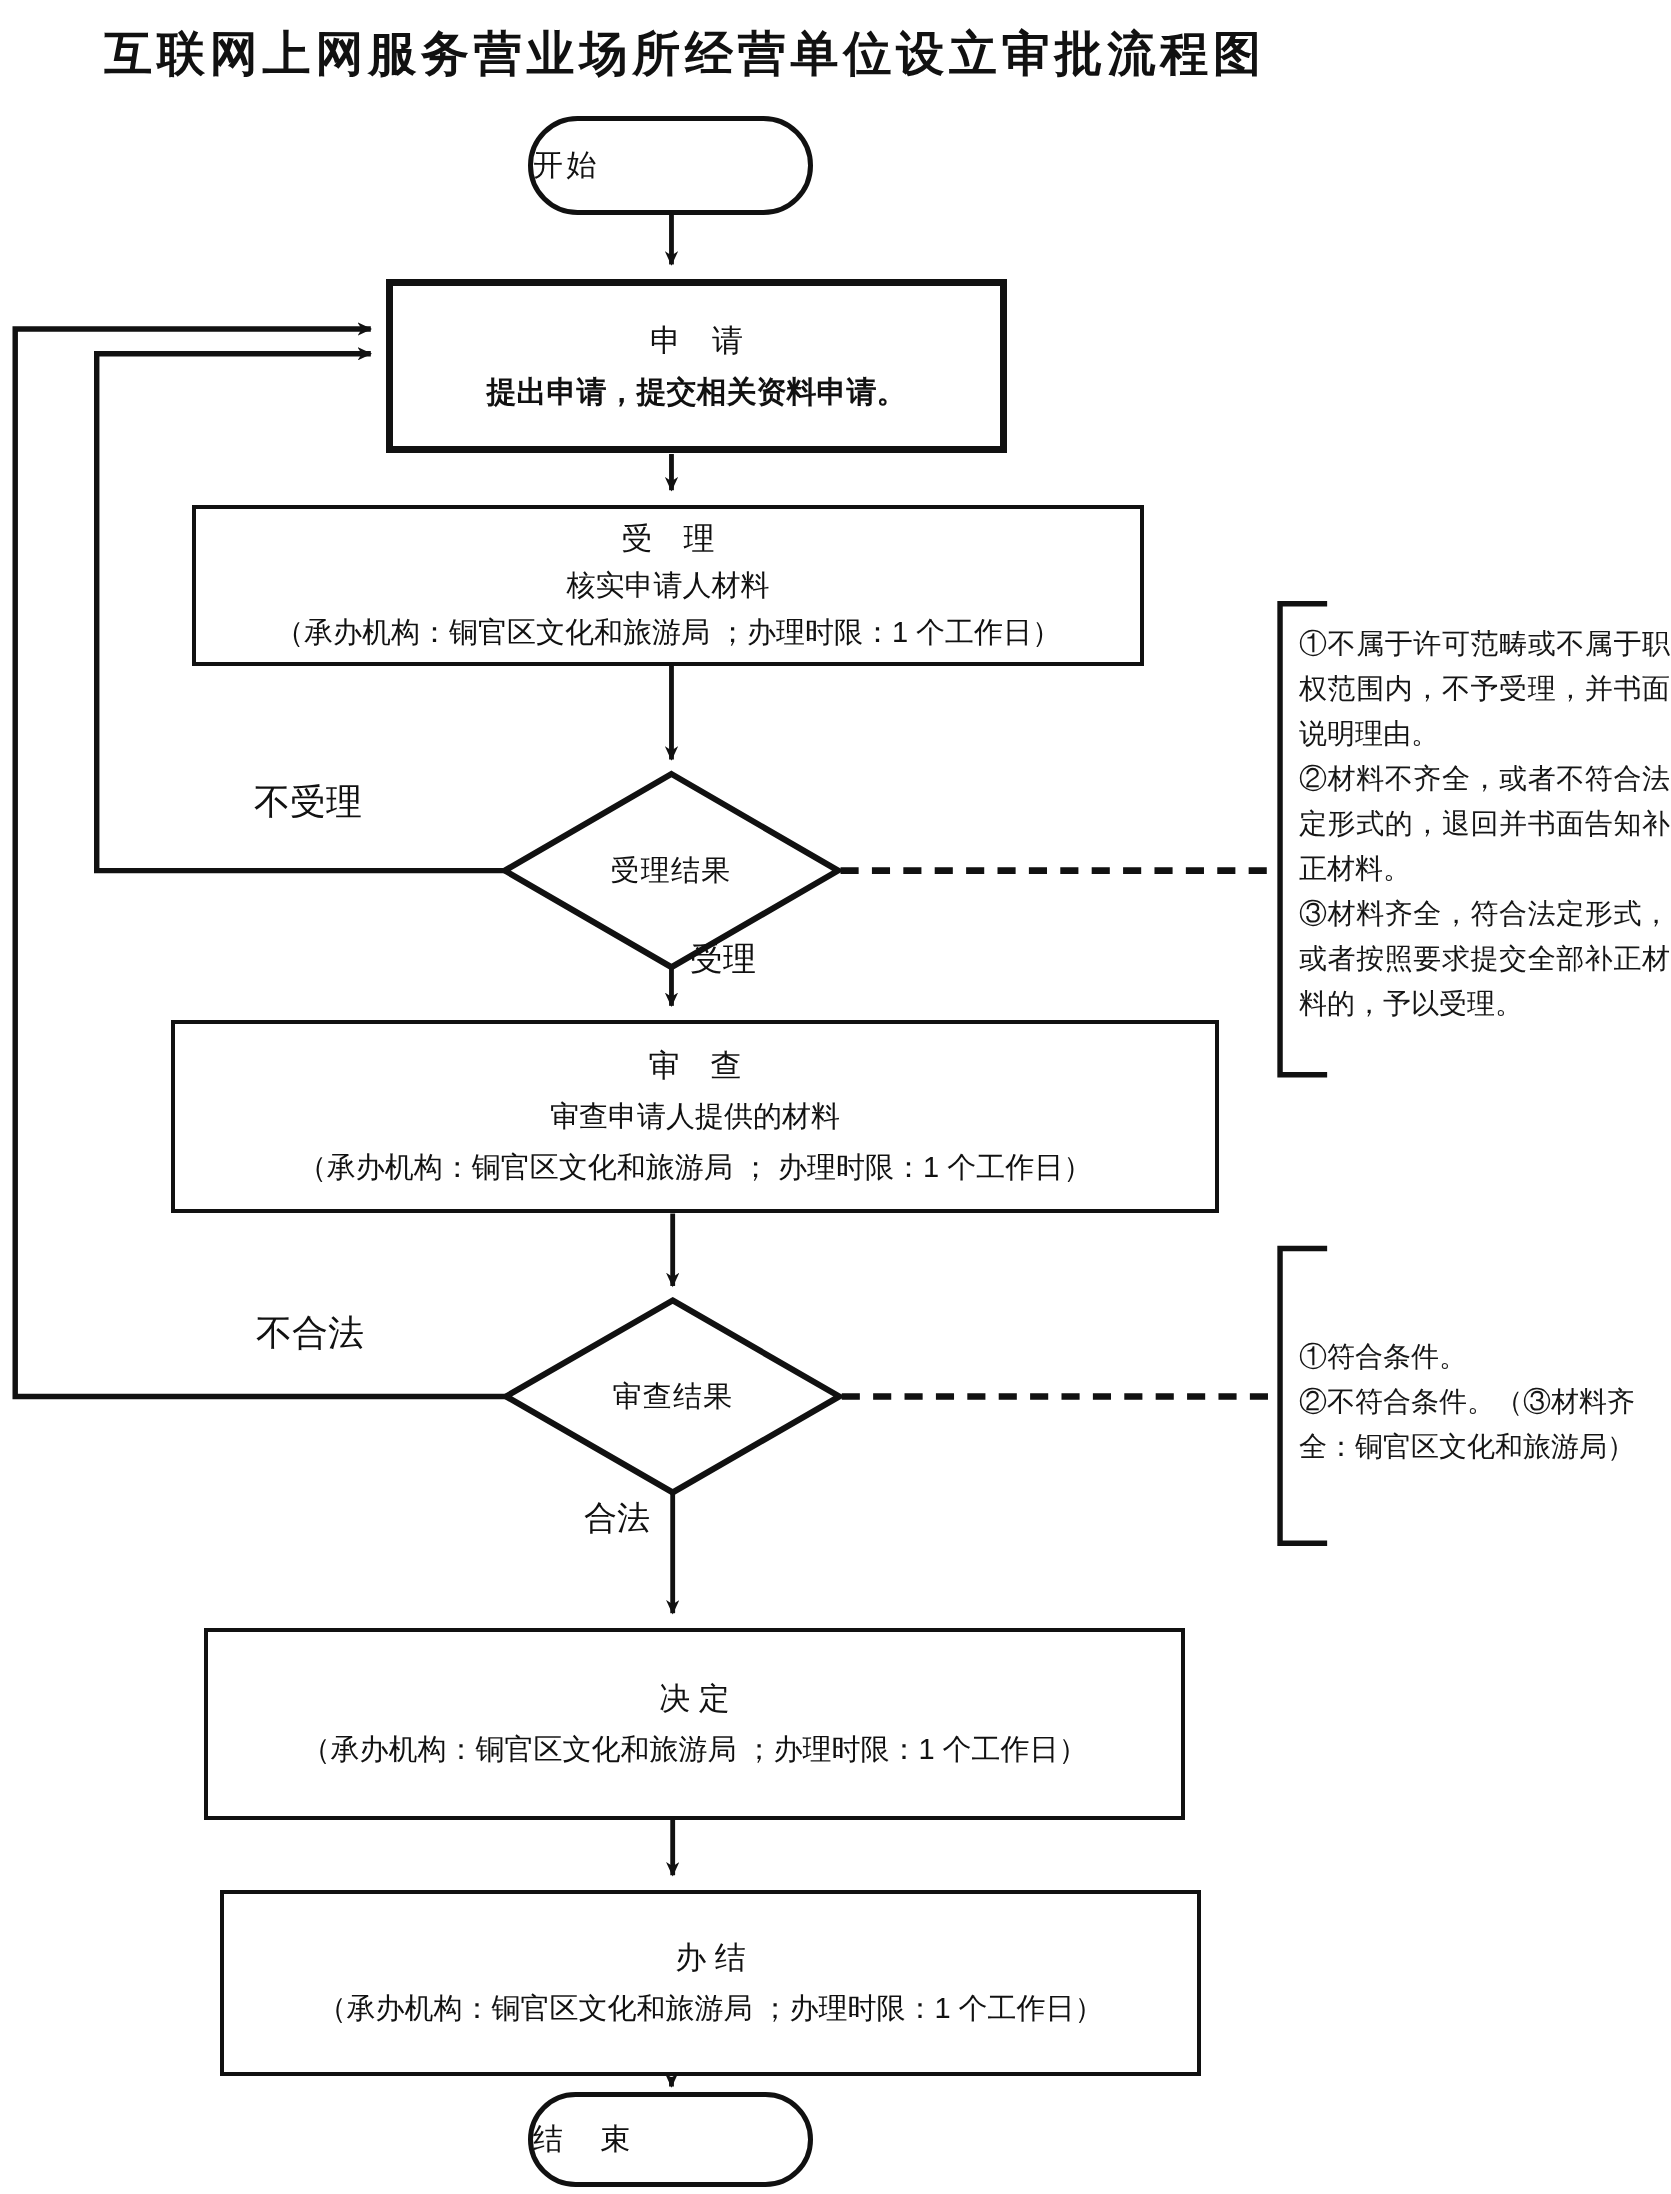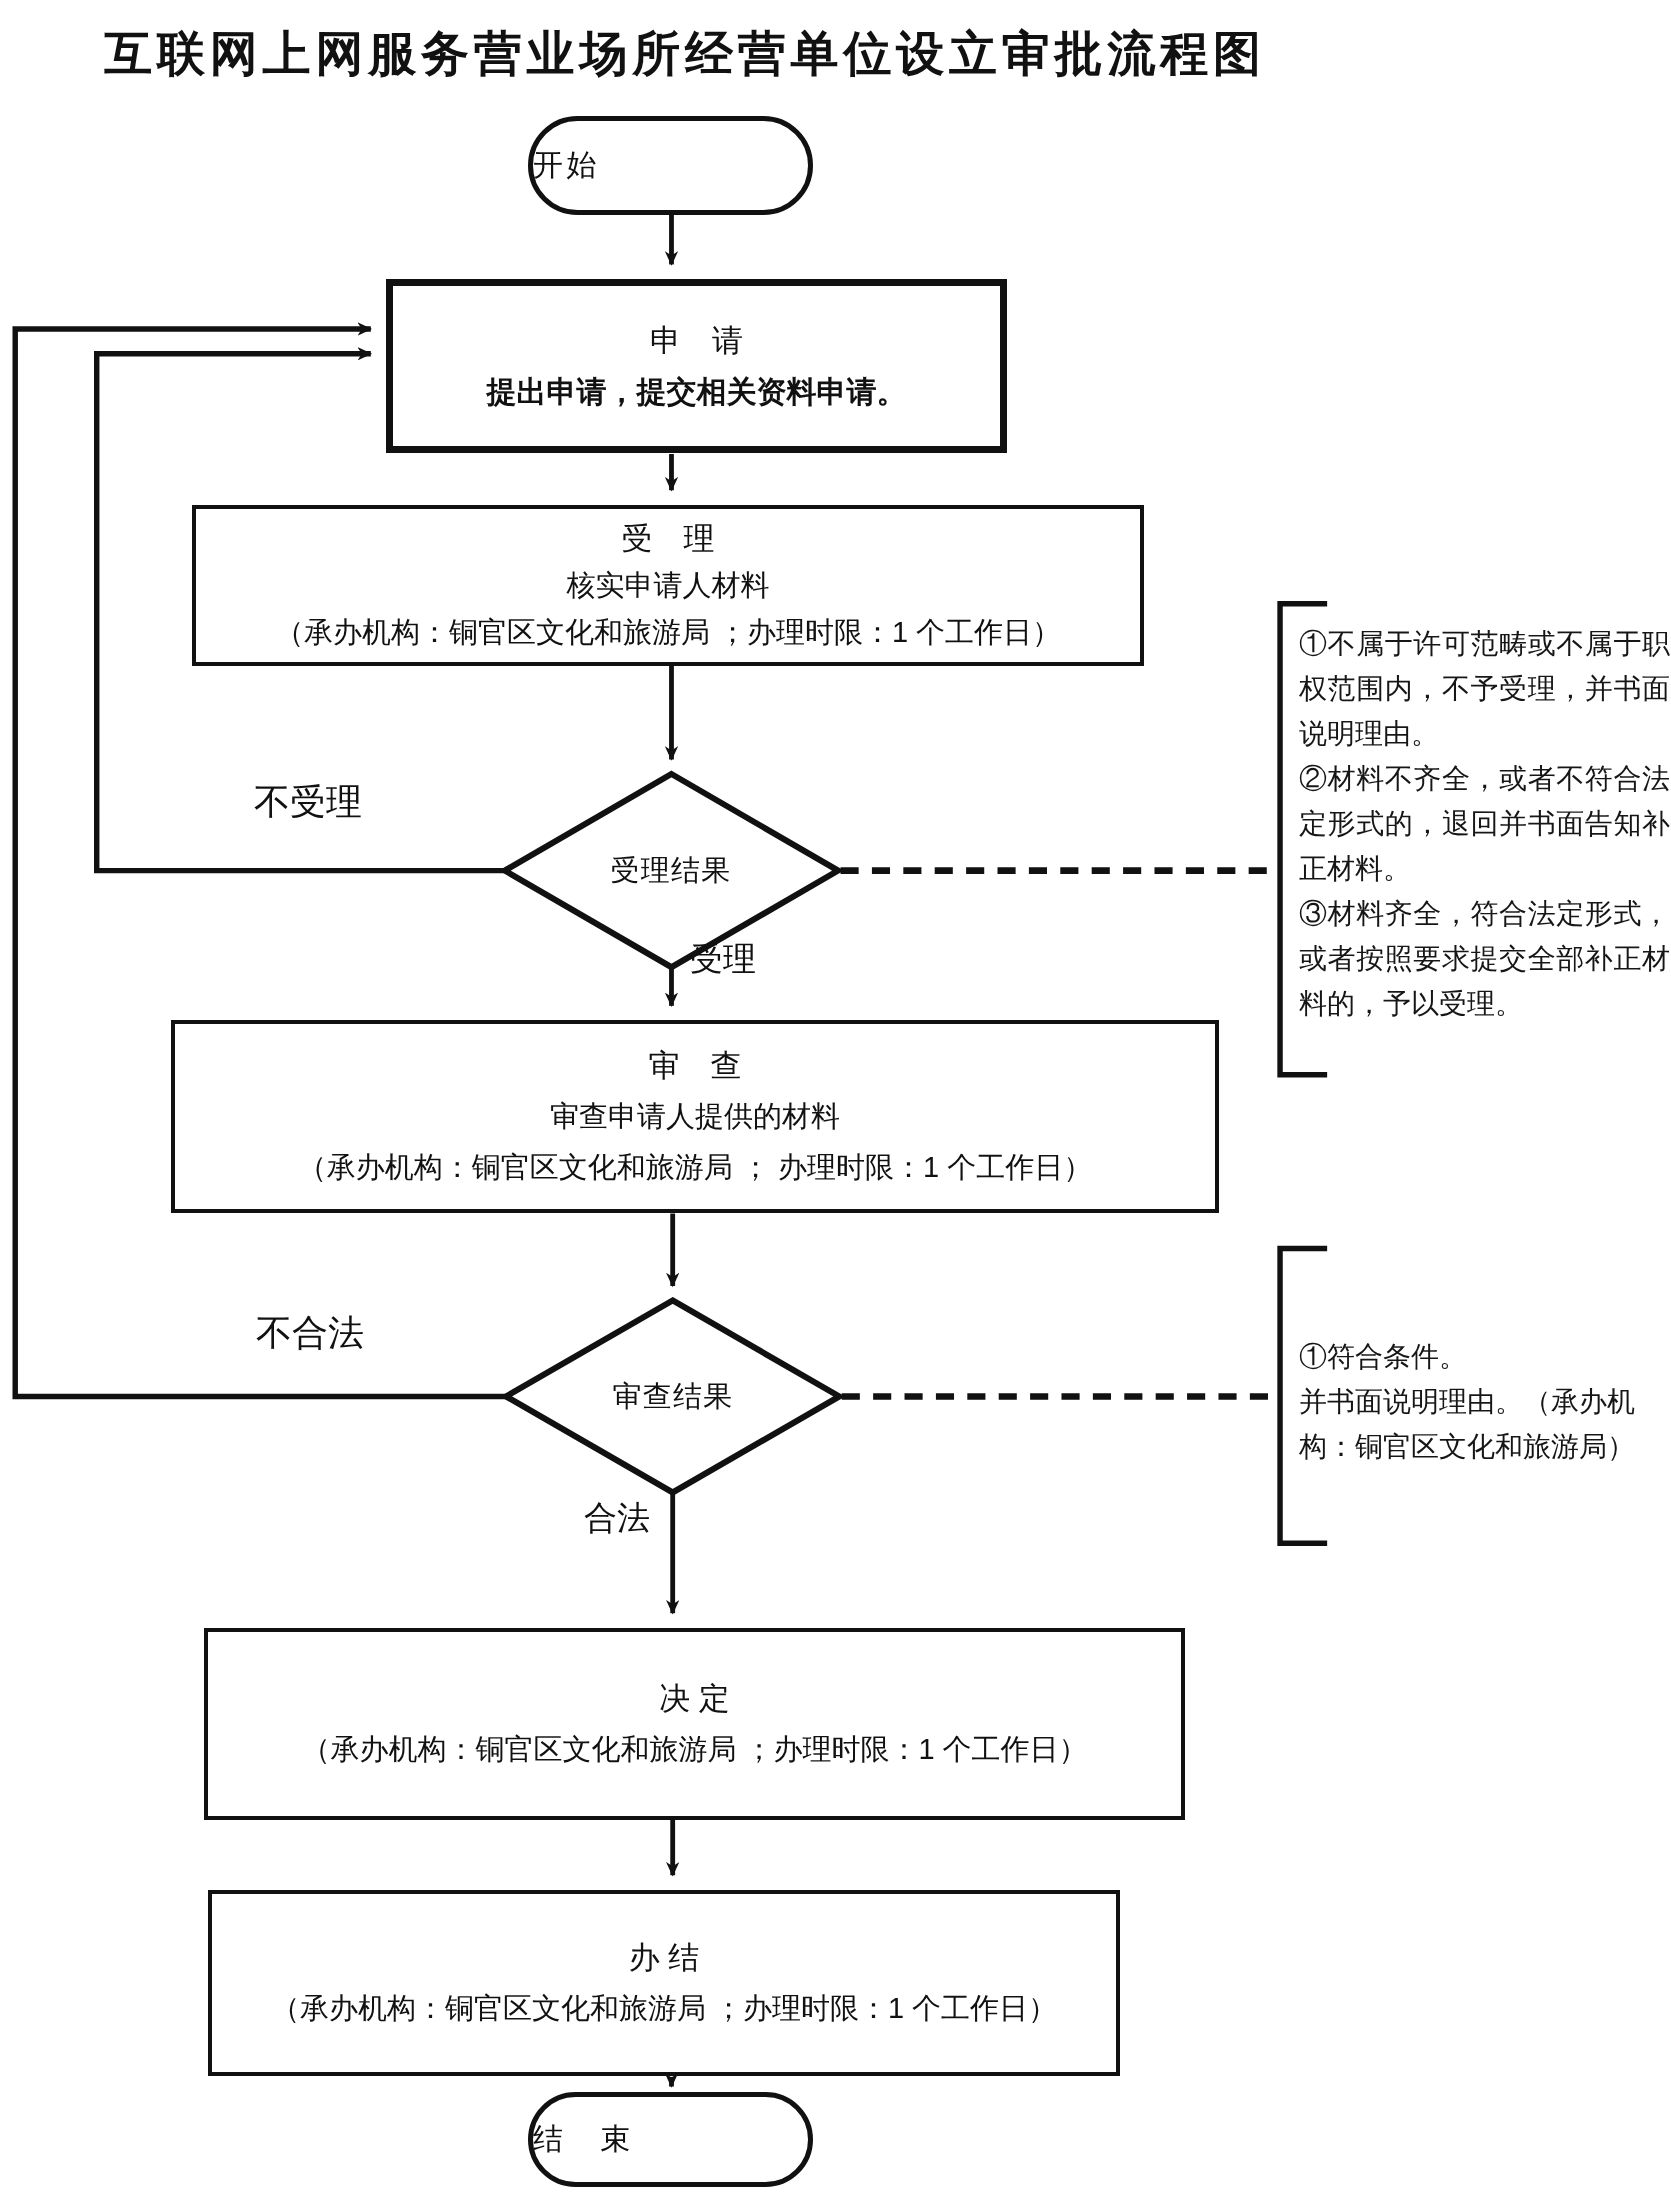--- a/index.html
+++ b/index.html
@@ -124,28 +124,28 @@
     <div class="sub">审查申请人提供的材料</div>
     <div class="sub">（承办机构：铜官区文化和旅游局 ； 办理时限：1 个工作日）</div>
   </div>
 
   <div class="diamond-label" style="left:673px;top:1397px;">审查结果</div>
 
   <div class="edge-label" style="left:256px;top:1309px;">不合法</div>
   <div class="edge-label" style="left:584px;top:1496px;font-size:33px;">合法</div>
 
   <div class="note" style="left:1299px;top:1334px;width:336px;">①符合条件。
-并书面说明理由。（承办机构：铜官区文化和旅游局）</div>
+②不符合条件。（③材料齐全：铜官区文化和旅游局）</div>
 
   <div class="procbox" style="left:204px;top:1628px;width:981px;height:192px;">
     <div class="heading">决 定</div>
     <div class="sub">（承办机构：铜官区文化和旅游局 ；办理时限：1 个工作日）</div>
   </div>
 
-  <div class="procbox" style="left:208px;top:1890px;width:912px;height:186px;">
+  <div class="procbox" style="left:220px;top:1890px;width:981px;height:186px;">
     <div class="heading">办 结</div>
     <div class="sub">（承办机构：铜官区文化和旅游局 ；办理时限：1 个工作日）</div>
   </div>
 
   <div class="terminator" style="left:528px;top:2092px;width:285px;height:95px;">
     <span>结　束</span>
   </div>
 
 </div>
 

